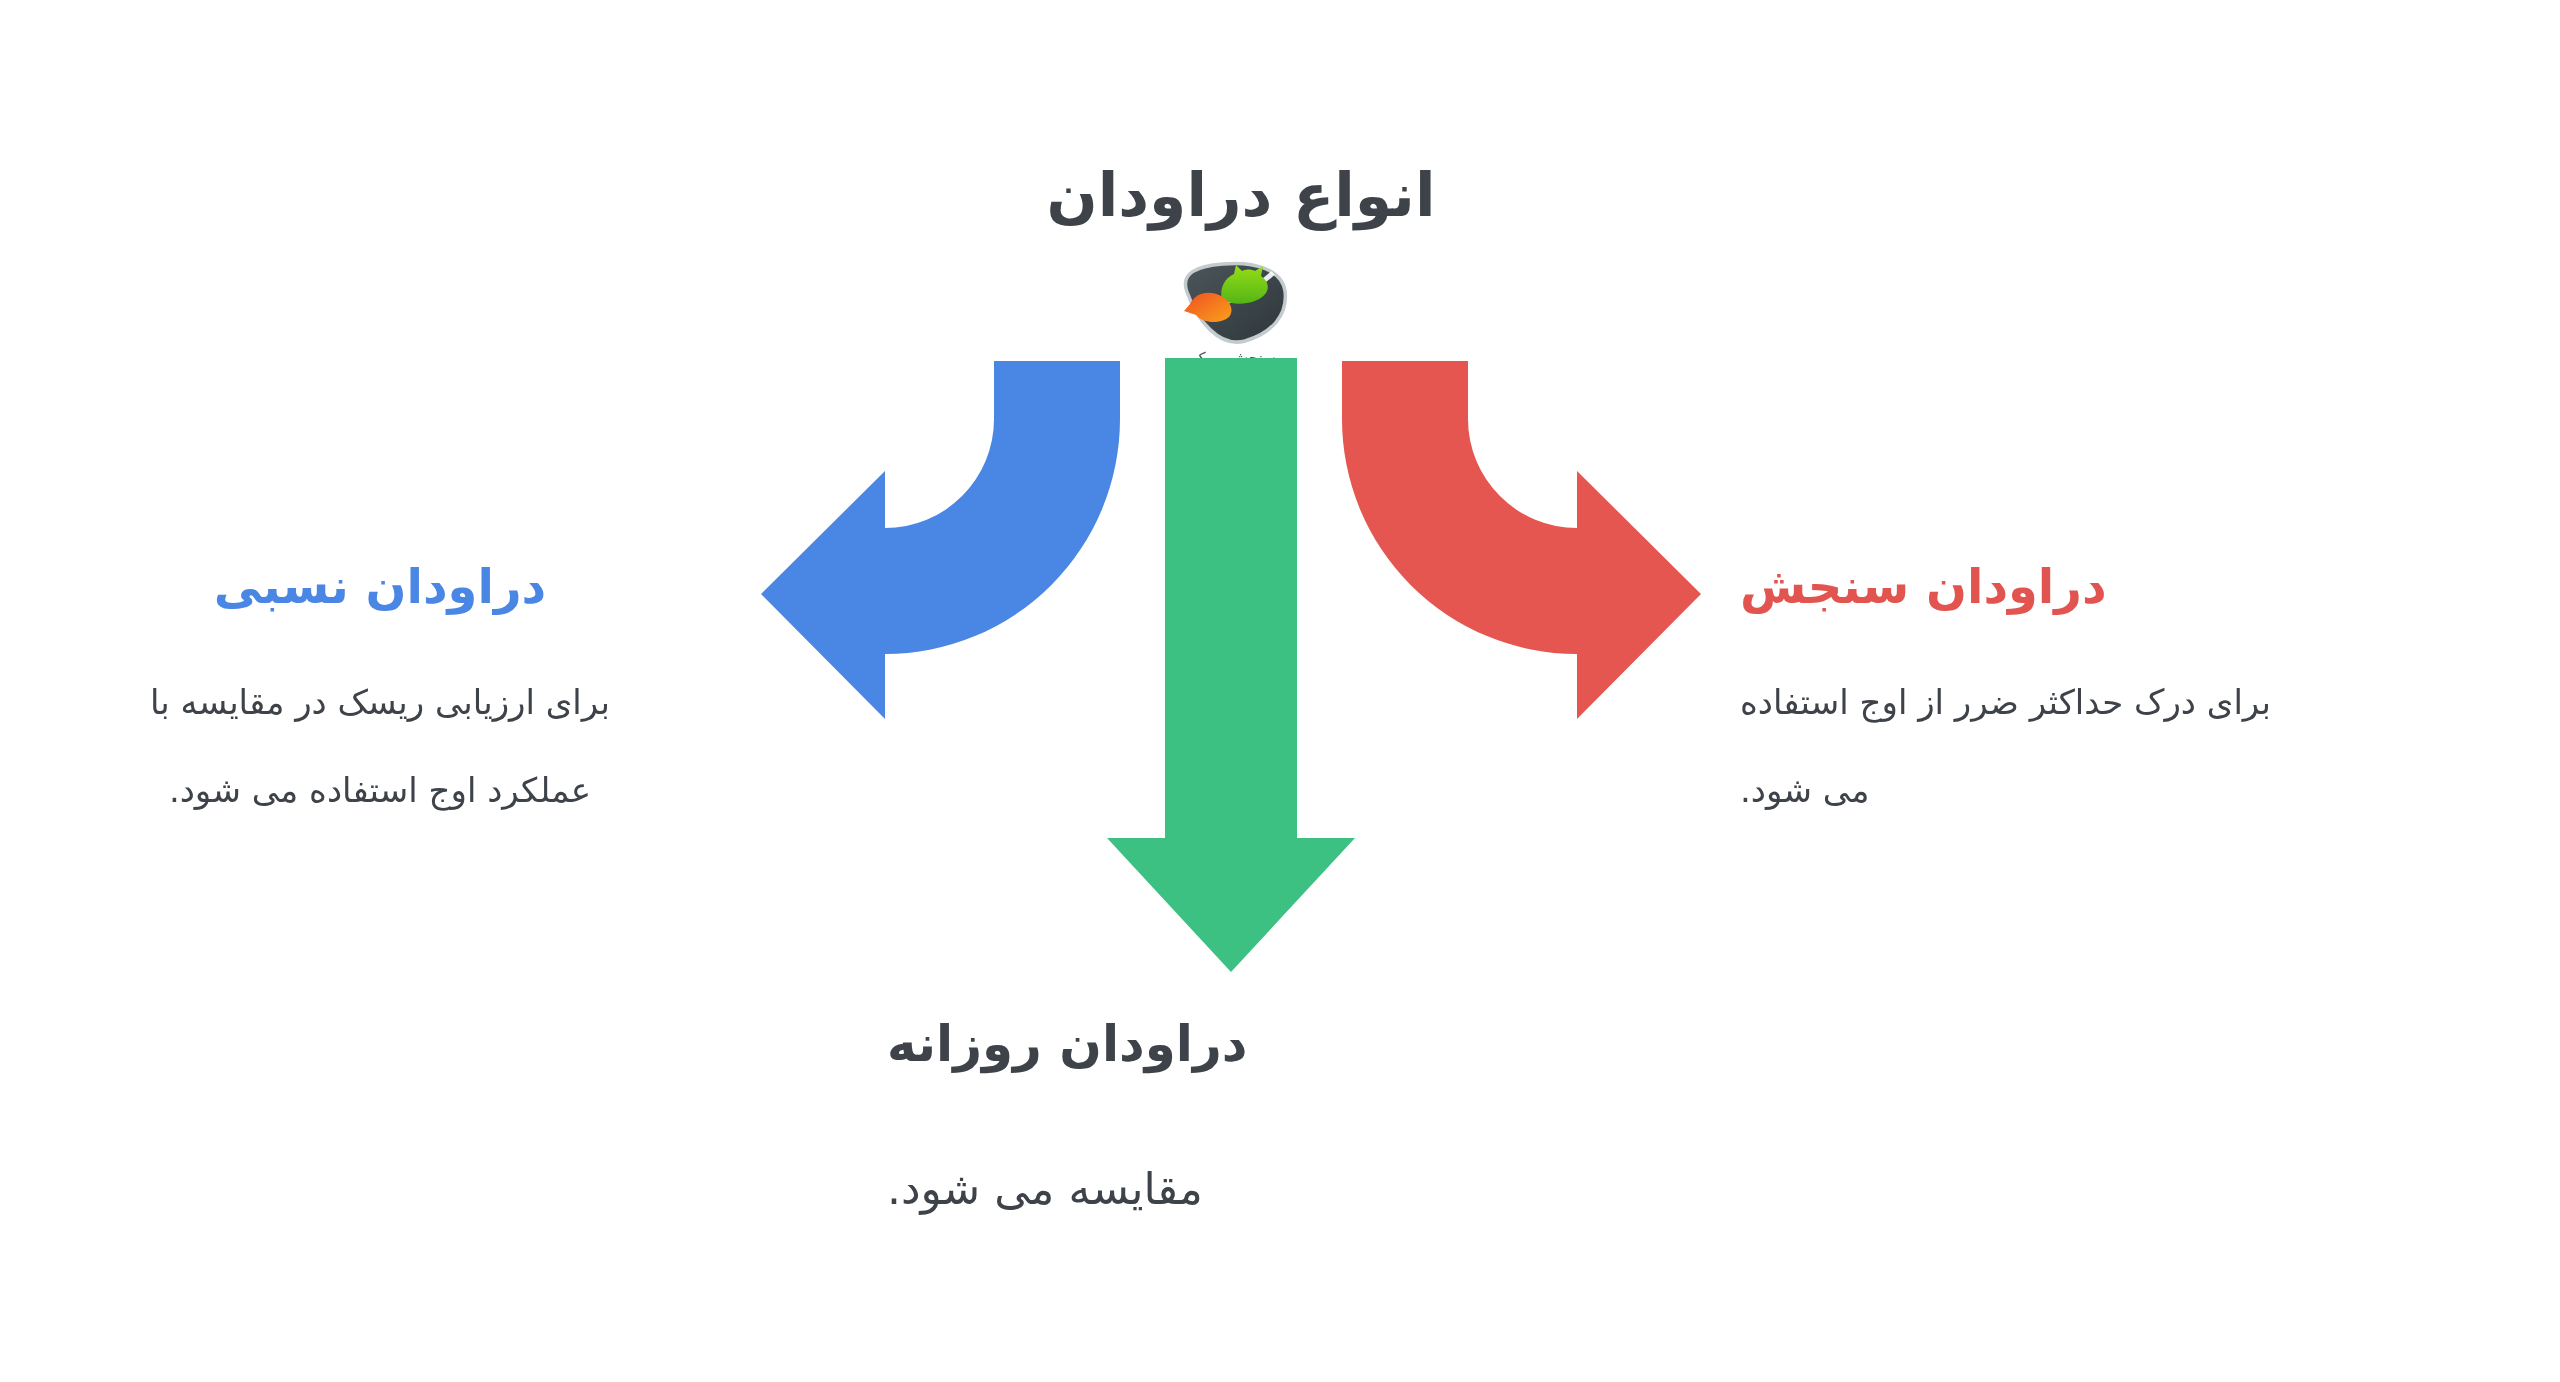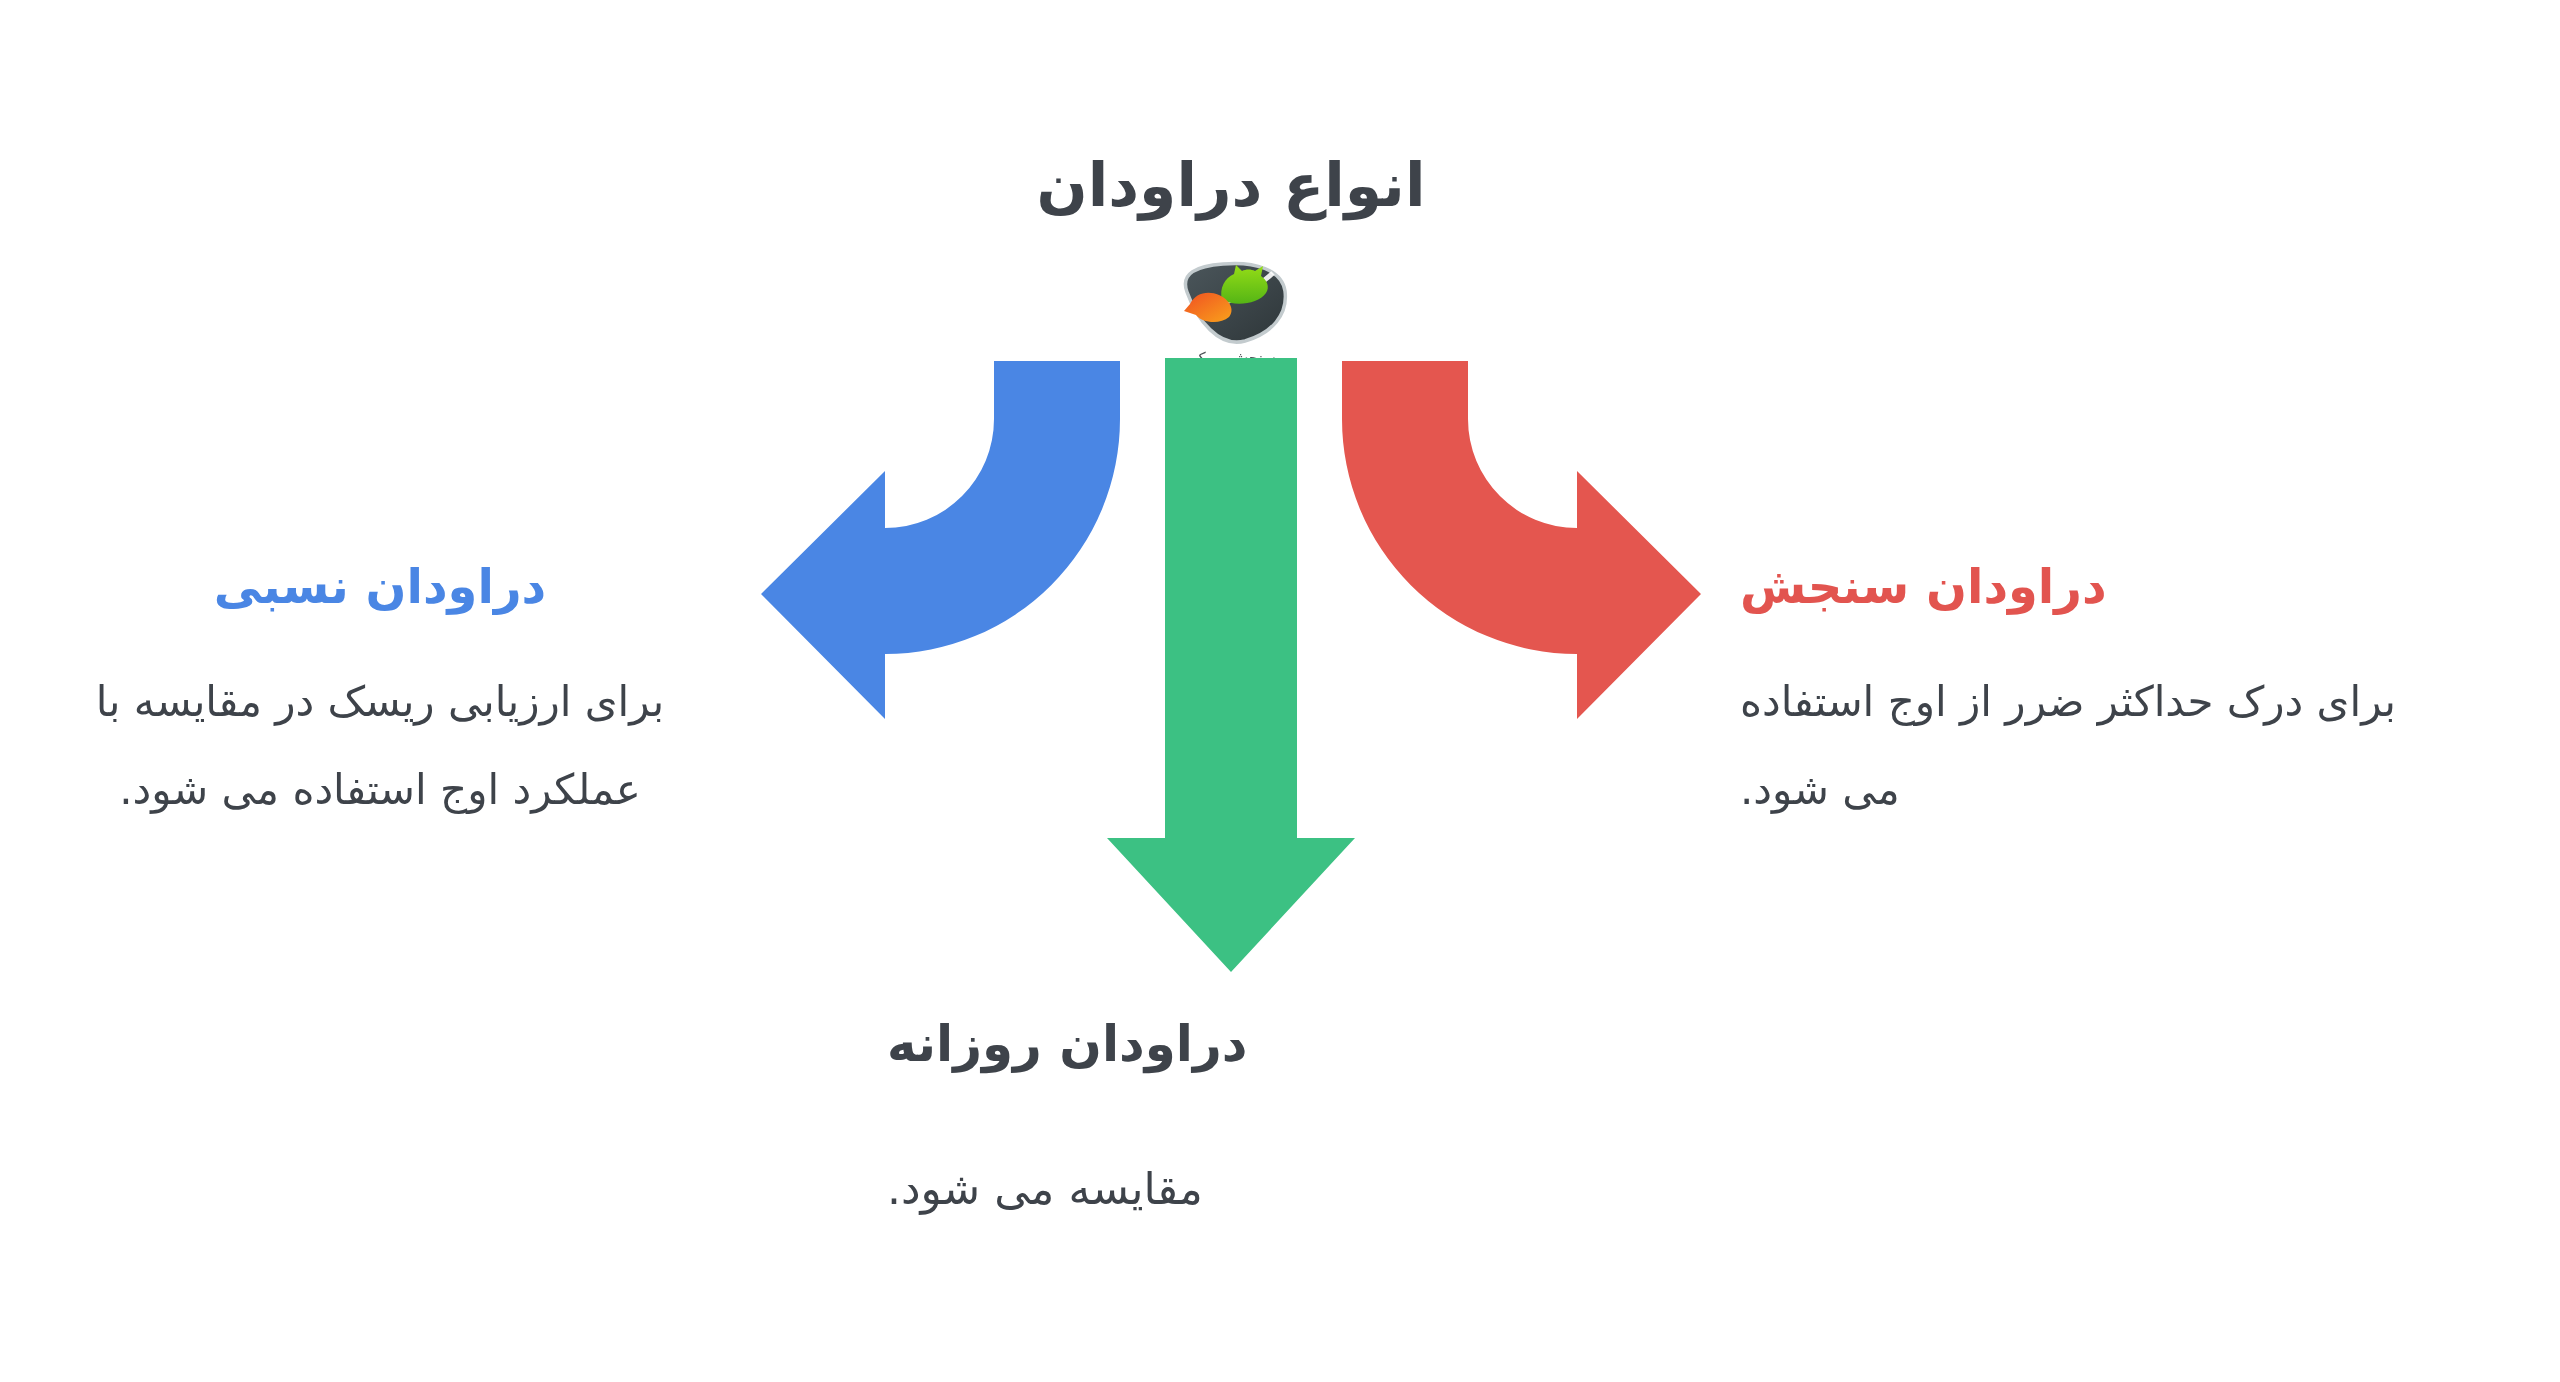--- a/index.html
+++ b/index.html
@@ -10,21 +10,21 @@
     background: #ffffff;
     overflow: hidden;
     font-family: "DejaVu Sans", sans-serif;
     color: #3e434a;
   }
   .main-title {
     position: absolute;
     top: 136px;
     left: 875px;
     width: 700px;
-    margin: 6px;
+    margin: 16px;
     text-align: center;
     direction: rtl;
     font-size: 60px;
     font-weight: bold;
     line-height: 86px;
     color: #3e434a;
   }
   .logo {
     position: absolute;
     left: 1148px;
@@ -48,21 +48,21 @@
     height: 1382px;
   }
   .block { position: absolute; direction: rtl; }
   .block-title {
     font-size: 48px;
     font-weight: bold;
     line-height: 76px;
   }
   .block-desc {
     margin-top: 34px;
-    font-size: 42px;
+    font-size: 34px;
     line-height: 88px;
     color: #3e434a;
   }
   .block-left  { left: 30px;  top: 548px; width: 700px; text-align: center; }
   .block-right { left: 1740px; top: 548px; width: 800px; text-align: left; }
   .block-bottom { left: 887px; top: 1004px; width: 700px; text-align: left; }
   .block-bottom .block-title { font-size: 50px; line-height: 80px; color: #3e434a; }
   .block-bottom .block-desc { margin-top: 58px; font-size: 44px; line-height: 94px; }
   .title-blue  { color: #4a86e4; }
   .title-red   { color: #e2544f; }

